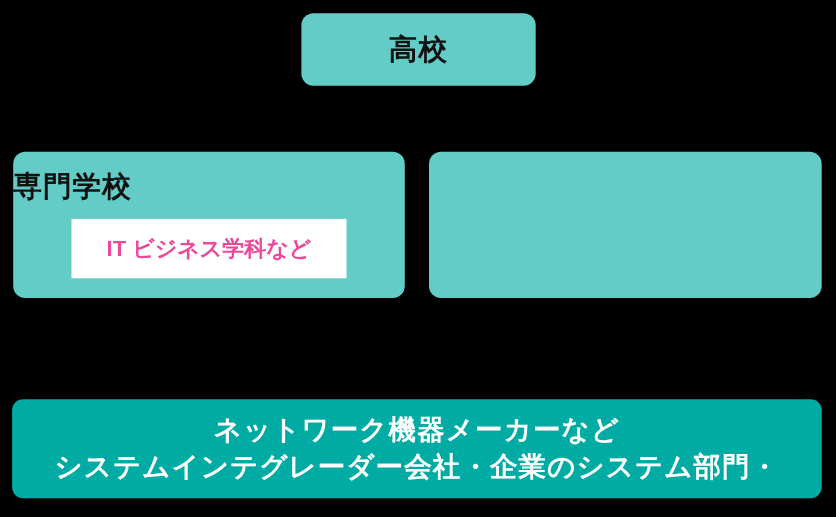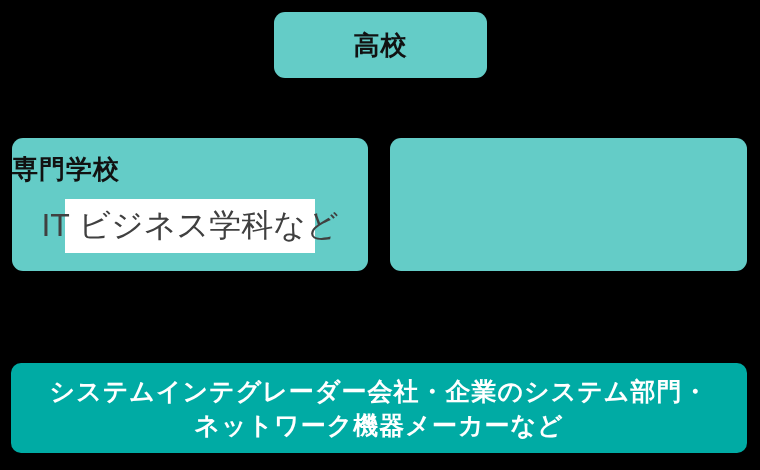--- a/index.html
+++ b/index.html
@@ -69,23 +69,23 @@
     left: 50%;
     transform: translateX(-50%);
     width: 250px;
     height: 54px;
     background: #ffffff;
     display: flex;
     align-items: center;
     justify-content: center;
   }
   .inner-white .detail {
-    font-size: 32px;
-    font-weight: 400;
-    color: #404040;
+    font-size: 20px;
+    font-weight: 700;
+    color: #ec4899;
     white-space: nowrap;
   }
   .bottom-box {
     left: 11px;
     top: 363px;
     width: 736px;
     height: 90px;
     display: flex;
     flex-direction: column;
     align-items: center;
@@ -114,17 +114,17 @@
     <span class="title">専門学校</span>
     <div class="inner-white">
       <span class="detail">IT ビジネス学科など</span>
     </div>
   </div>
 
   <div class="box-light mid-box mid-box-right">
   </div>
 
   <div class="box-dark bottom-box">
+    <span class="line">ネットワーク機器メーカーなど</span>
     <span class="line">システムインテグレーダー会社・企業のシステム部門・</span>
-    <span class="line">ネットワーク機器メーカーなど</span>
   </div>
 
 </div>
 
 </body></html>

